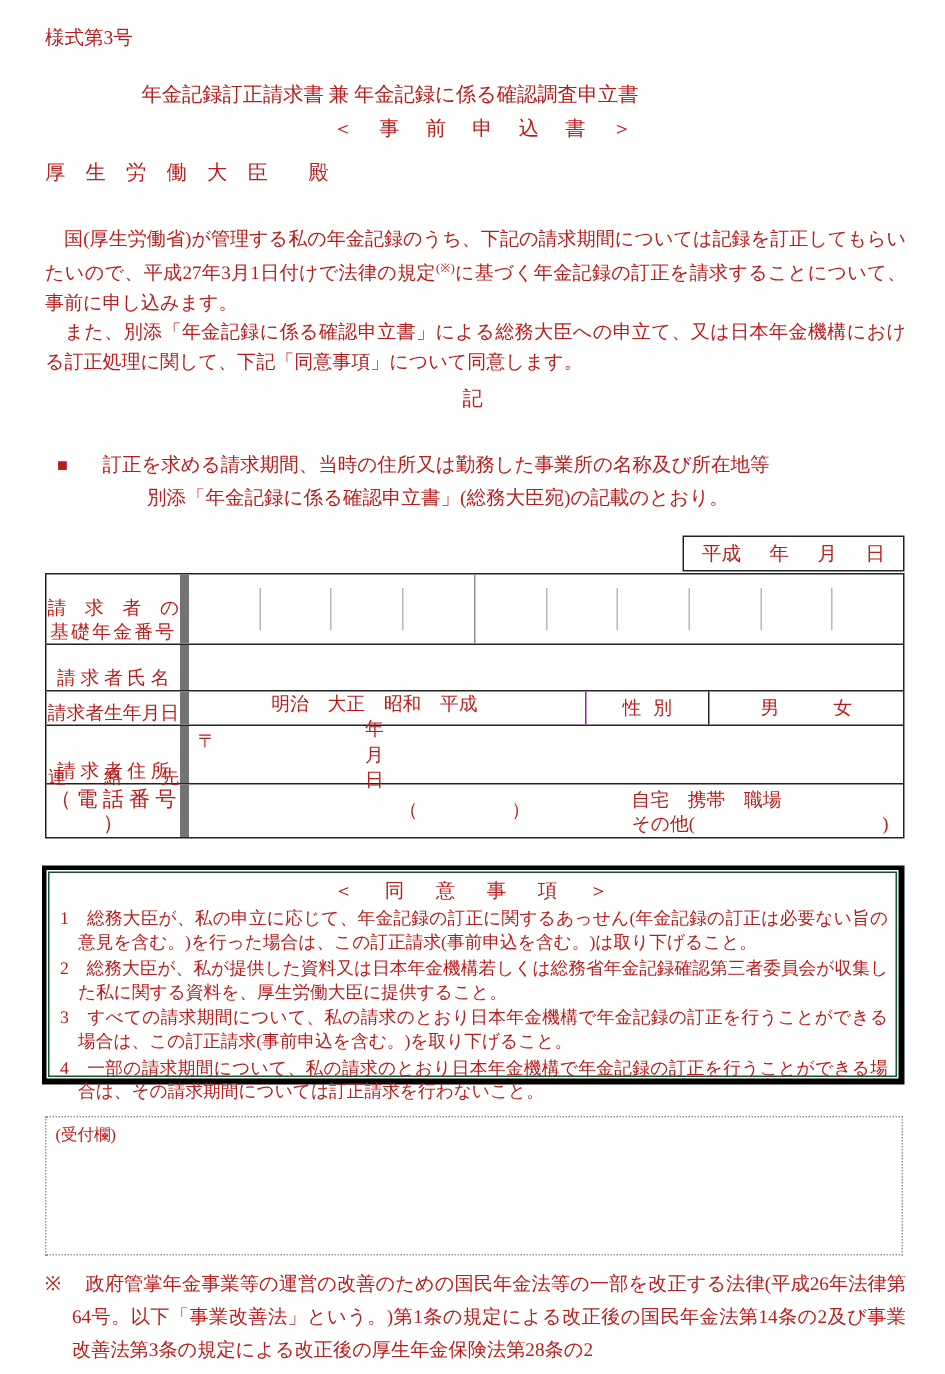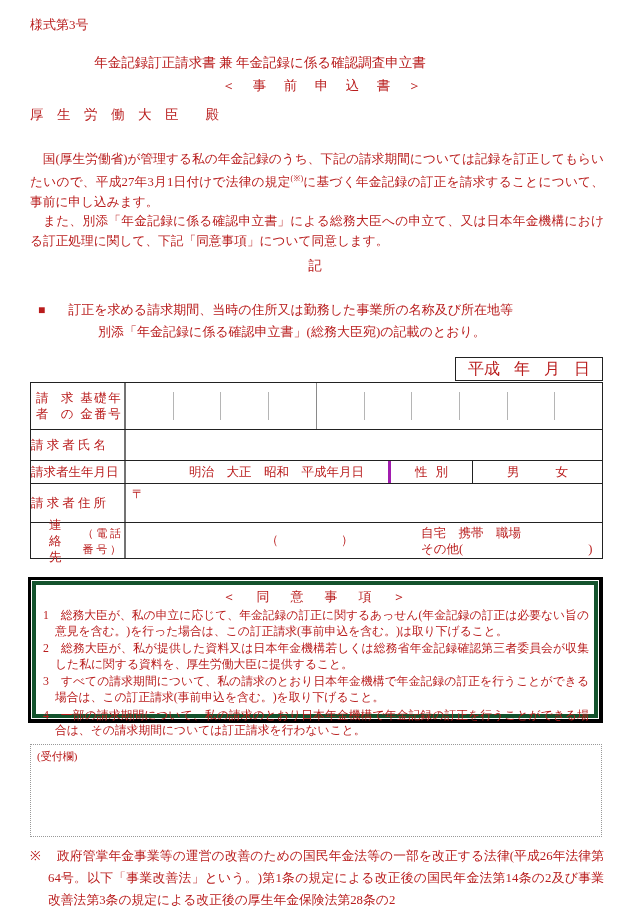--- a/index.html
+++ b/index.html
@@ -19,51 +19,51 @@
   .body-text { left:30px; top:150px; width:574px; font-size:12.7px; line-height:19.4px;
                text-align:justify; }
   .sup { font-size:8px; vertical-align:super; }
   .ki { left:0; top:257px; width:630px; text-align:center; font-size:13.5px; }
   .bullet { left:38px; top:299px; width:560px; font-size:13px; line-height:21px; }
   .bullet .sq { margin-right:23px; font-size:12px; }
   .bullet .b2 { padding-left:60px; }
 
   .date-box { left:455px; top:357px; width:148px; height:24px;
               border:1px solid #222; display:flex; align-items:center;
-              justify-content:space-between; padding:0 12px; font-size:16px; }
+              justify-content:space-between; padding:0 12px; font-size:13px; }
 
   .ftable { left:30px; top:382px; width:573px; border:1px solid #222; font-size:12.5px; }
   .frow { display:flex; border-top:1px solid #222; }
   .frow:first-child { border-top:none; }
-  .fl { width:95px; border-right:2px solid #737373; display:flex; flex-direction:row;
-        justify-content:flex-start; align-items:center; text-align:center; line-height:16px; }
+  .fl { width:95px; border-right:6px solid #737373; display:flex; flex-direction:column;
+        justify-content:flex-end; align-items:center; text-align:center; line-height:16px; }
   .fc { flex:1; position:relative; }
   .r1 { height:46px; } .r2 { height:31px; } .r3 { height:23px; }
   .r4 { height:39px; } .r5 { height:36px; }
   .ls2 { letter-spacing:1.5px; }
 
   .numcell { display:flex; height:100%; align-items:stretch; }
   .seg { flex:1; }
   .tick { width:1px; height:60%; align-self:center; background:#b5b5b5; }
   .tick.major { height:100%; background:#8a8a8a; }
 
-  .eracell { border-right:3px solid #a21caf; width:265px; display:flex; align-items:center;
-             justify-content:flex-end; padding:0 24px 0 7px; }
+  .eracell { border-right:1px solid #a21caf; width:265px; display:flex; align-items:center;
+             justify-content:space-between; padding:0 24px 0 7px;flex-direction:column; }
   .sexlabel { border-right:1px solid #222; width:82px; display:flex; align-items:center;
               justify-content:center; letter-spacing:8px; text-indent:8px; }
   .sexvals { flex:1; display:flex; align-items:center; justify-content:space-between;
              padding:0 34px; }
   .postal { position:absolute; top:2px; left:6px; font-size:12px; }
   .phone { position:absolute; left:140px; top:9px; }
   .contact-right { position:absolute; left:295px; top:2px; line-height:16px; width:176px; }
   .contact-line2 { white-space:nowrap; }
 
   .consent-outer { left:28px; top:577px; width:575px; height:146px;
                    border:solid #000; border-width:3px 4px 4px 3px; padding:1px; }
-  .consent-inner { border:4px solid #14532d; height:100%; padding:2px 5px 2px 7px; }
+  .consent-inner { border:1px solid #14532d; height:100%; padding:2px 5px 2px 7px; }
   .consent-title { text-align:center; font-size:13px; letter-spacing:4px; margin:1px 0 2px; }
   .consent-item { font-size:11.8px; line-height:15.6px; text-align:justify;
                   padding-left:12px; text-indent:-12px; margin-bottom:2px; }
 
   .reception { left:30px; top:744px; width:572px; height:93px;
                border:1px dotted #999; font-size:11px; padding:4px 6px; }
 
   .footnote { left:30px; top:845px; width:574px; font-size:12.8px; line-height:22px;
               text-align:justify; padding-left:18px; text-indent:9px; }
   .fn-marker { position:absolute; left:0; top:0; text-indent:0; }
@@ -152,21 +152,21 @@
     <div class="frow r4">
       <div class="fl">請 求 者 住 所</div>
       <div class="fc">
         <span class="postal">〒</span>
       </div>
     </div>
 
     <div class="frow r5">
       <div class="fl">
         <div>連　　絡　　先</div>
-        <div style="font-size:11px;">（ 電 話 番 号 ）</div>
+        <div style="font-size:14px;">（ 電 話 番 号 ）</div>
       </div>
       <div class="fc">
         <span class="phone">（　　　　　）</span>
         <div class="contact-right">
           <div>自宅　携帯　職場</div>
           <div class="contact-line2">その他(　　　　　　　　　　)</div>
         </div>
       </div>
     </div>
 

